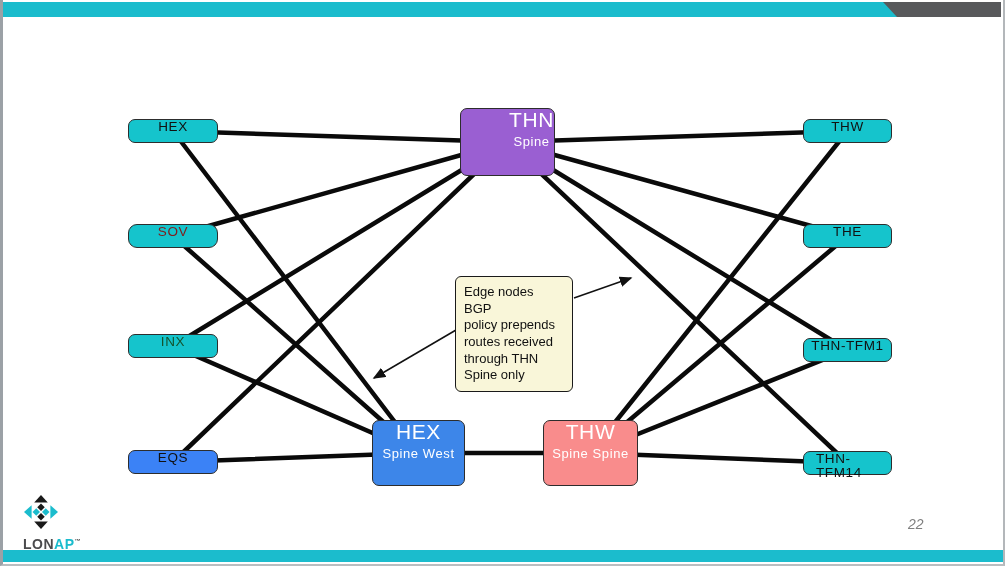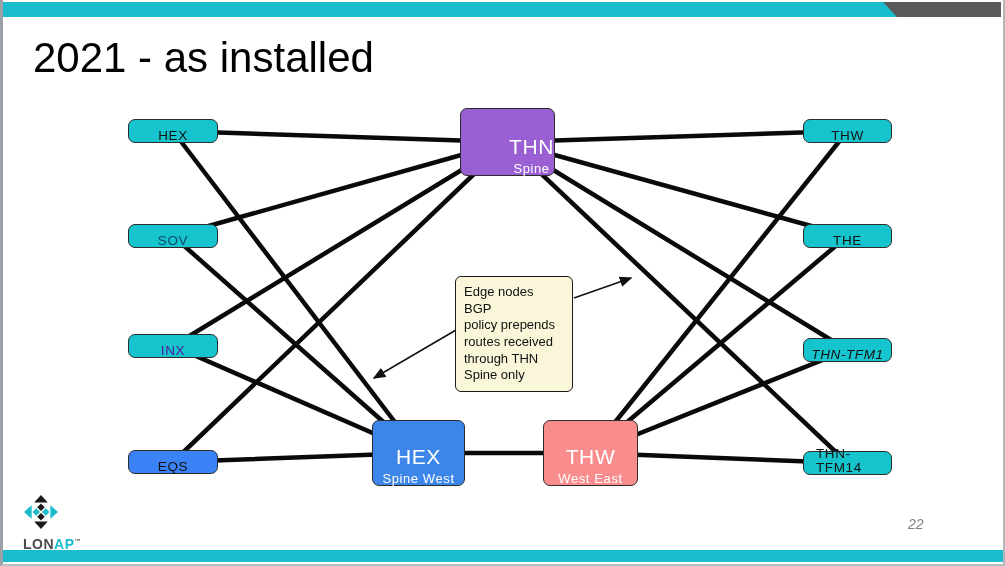--- a/index.html
+++ b/index.html
@@ -6,39 +6,38 @@
   .slide{position:relative;width:1005px;height:566px;background:#ffffff;box-sizing:border-box;
          border-left:3px solid #9ba1a6;border-right:2px solid #b3b7ba;border-bottom:2px solid #b9bdc0;overflow:hidden;}
   .topbar-gray{position:absolute;left:855px;top:2px;width:143px;height:15px;background:#58595b;}
   .topbar-teal{position:absolute;left:0;top:2px;width:894px;height:15px;background:#1bbccd;
                clip-path:polygon(0 0, calc(100% - 14px) 0, 100% 100%, 0 100%);}
   .bottombar{position:absolute;left:0;top:550px;width:1001px;height:12px;background:#1bbccd;}
   .title{position:absolute;left:30px;top:34px;font-size:42px;color:#000;letter-spacing:0px;white-space:nowrap;}
   .page-number{position:absolute;left:905px;top:516px;font-size:14px;color:#7f7f7f;font-style:italic;}
   svg.wires{position:absolute;left:0;top:0;z-index:1;}
   .node{position:absolute;z-index:2;box-sizing:border-box;border:1.5px solid #2d2d2d;border-radius:7px;
-        display:flex;flex-direction:column;align-items:center;justify-content:flex-end;letter-spacing:0.6px;}
+        display:flex;flex-direction:column;align-items:center;justify-content:flex-start;letter-spacing:0.6px;}
   .node .lbl{font-size:13.5px;line-height:1;}
   .node.spine .lbl{font-size:21px;}
   .node .sub{font-size:13px;line-height:1;margin-top:5px;}
   .annotation{position:absolute;z-index:3;box-sizing:border-box;background:#f9f6d9;border:1.5px solid #1a1a1a;
               border-radius:6px;padding:7px 8px;font-size:13px;line-height:1.28;color:#111;white-space:pre-line;}
   .logo{position:absolute;left:18px;top:494px;width:70px;}
   .logo-text{font-size:14px;font-weight:bold;letter-spacing:0.5px;color:#4b4b4d;margin-top:0px;margin-left:2px;}
   .logo-text .accent{color:#1bbccd;}
   .logo-text sup{font-size:6px;}
 </style>
 </head>
 <body>
 
 <div class="slide">
   <div class="topbar-gray"></div>
   <div class="topbar-teal"></div>
 
-  <h1 class="title" style="margin:0;font-weight:normal;">2021 - as installed</h1>
 
   <svg class="wires" id="wires" width="1005" height="566">
     <defs>
       <marker id="arrowhead" markerWidth="9" markerHeight="7" refX="7.5" refY="3.5" orient="auto">
         <path d="M0,0 L8.5,3.5 L0,7 Z" fill="#111"></path>
       </marker>
     </defs>
     <g id="thick-links">
         <line x1="170" y1="131" x2="504.5" y2="142" stroke="#0a0a0a" stroke-width="4.5" stroke-linecap="round"></line>
         <line x1="170" y1="236" x2="504.5" y2="142" stroke="#0a0a0a" stroke-width="4.5" stroke-linecap="round"></line>
@@ -61,52 +60,52 @@
     <g id="thin-arrows">
         <line x1="571" y1="298" x2="628" y2="278" stroke="#111" stroke-width="1.5" marker-end="url(#arrowhead)"></line>
         <line x1="453" y1="330" x2="371" y2="378" stroke="#111" stroke-width="1.5" marker-end="url(#arrowhead)"></line>
       </g>
   </svg>
 
   <div id="nodes-layer">
       <div class="node" style="left: 125px; top: 119px; width: 90px; height: 24px; background: rgb(21, 196, 204); color: rgb(17, 17, 17);">
         <div class="lbl">HEX</div>
       </div>
-      <div class="node" style="left: 125px; top: 224px; width: 90px; height: 24px; background: rgb(21, 196, 204); color: #0c4a6e;">
+      <div class="node" style="left: 125px; top: 224px; width: 90px; height: 24px; background: rgb(21, 196, 204); color: #7f1d1d; border-radius: 9px;">
         <div class="lbl">SOV</div>
       </div>
-      <div class="node" style="left: 125px; top: 334px; width: 90px; height: 24px; background: rgb(21, 196, 204); color: #4c1d95;">
+      <div class="node" style="left: 125px; top: 334px; width: 90px; height: 24px; background: rgb(21, 196, 204); color: #14532d;">
         <div class="lbl">INX</div>
       </div>
       <div class="node" style="left: 125px; top: 450px; width: 90px; height: 24px; background: #3b82f6; color: rgb(17, 17, 17);">
         <div class="lbl">EQS</div>
       </div>
       <div class="node" style="left: 800px; top: 119px; width: 89px; height: 24px; background: rgb(21, 196, 204); color: rgb(17, 17, 17);">
         <div class="lbl">THW</div>
       </div>
       <div class="node" style="left: 800px; top: 224px; width: 89px; height: 24px; background: rgb(21, 196, 204); color: rgb(17, 17, 17);">
         <div class="lbl">THE</div>
       </div>
-      <div class="node" style="left: 800px; top: 338px; width: 89px; height: 24px; background: rgb(21, 196, 204); color: rgb(17, 17, 17); font-style: italic;">
+      <div class="node" style="left: 800px; top: 338px; width: 89px; height: 24px; background: rgb(21, 196, 204); color: rgb(17, 17, 17);">
         <div class="lbl">THN-TFM1</div>
       </div>
       <div class="node" style="left: 800px; top: 451px; width: 89px; height: 24px; background: rgb(21, 196, 204); color: rgb(17, 17, 17); padding-left: 12px;">
         <div class="lbl">THN-TFM14</div>
       </div>
       <div class="node spine" style="left: 457px; top: 108px; width: 95px; height: 68px; background: rgb(154, 95, 210); color: rgb(255, 255, 255); padding-left: 48px;">
         <div class="lbl">THN</div>
         <div class="sub">Spine</div>
       </div>
       <div class="node spine" style="left: 369px; top: 420px; width: 93px; height: 66px; background: rgb(61, 134, 233); color: rgb(255, 255, 255);">
         <div class="lbl">HEX</div>
         <div class="sub">Spine West</div>
       </div>
       <div class="node spine" style="left: 540px; top: 420px; width: 95px; height: 66px; background: rgb(249, 140, 140); color: rgb(255, 255, 255);">
         <div class="lbl">THW</div>
-        <div class="sub">West East</div>
+        <div class="sub">Spine Spine</div>
       </div>
     </div>
 
   <div class="annotation" id="annotation" style="left: 452px; top: 276px; width: 118px; min-height: 88px;">Edge nodes BGP
 policy prepends
 routes received
 through THN
 Spine only</div>
 
   <div class="logo">

